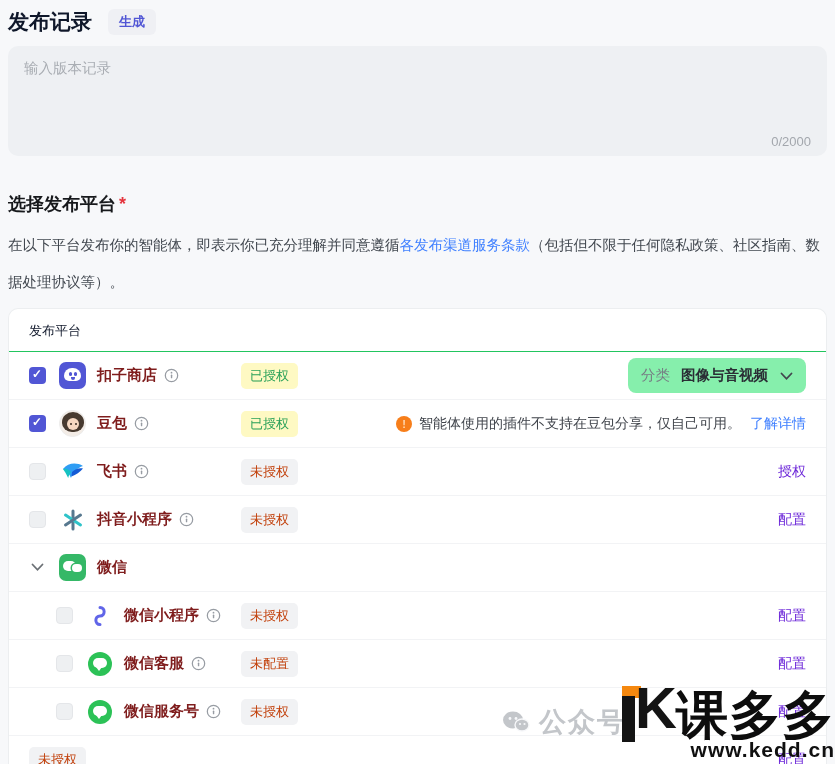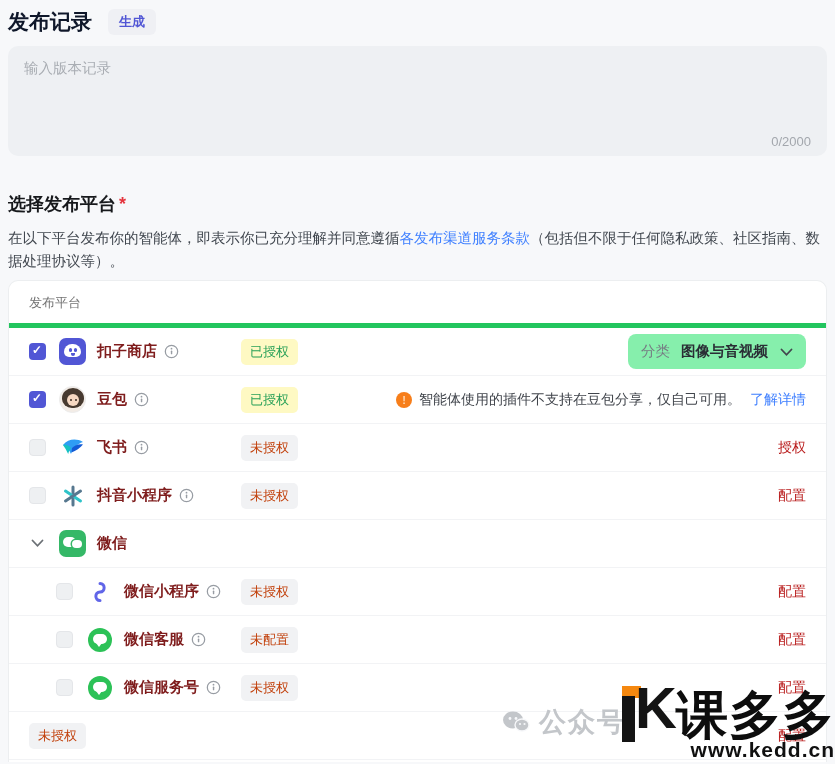--- a/index.html
+++ b/index.html
@@ -31,32 +31,32 @@
   .notes-input::placeholder { color:#a9adb3; }
   .notes-counter {
     position:absolute; right:16px; bottom:7px;
     font-size:13px; color:#a3a7ad;
   }
 
   
   .sec-head { margin-top:36px; font-size:18px; font-weight:bold; color:#17191c; }
   .req { color:#e5353e; margin-left:3px; font-weight:bold; }
   .sec-desc {
-    margin-top:11px; font-size:14.5px; line-height:23px; color:#41474f;
+    margin-top:11px; font-size:14.5px; line-height:37px; color:#41474f;
   }
   .sec-desc a { color:#4080ff; text-decoration:none; cursor:pointer; }
 
   
   .card {
     margin-top:7px; background:#ffffff; border:1px solid #eceef0;
     border-bottom:none; border-radius:10px 10px 0 0; height:482px; overflow:hidden;
   }
   .card-header {
-    padding:13px 20px 11px 20px; font-size:13px; color:#737373;
-    border-bottom:5px solid #22c55e;
+    padding:13px 20px 11px 20px; font-size:13px; color:#0f172a;
+    border-bottom:1px solid #22c55e;
   }
   .row {
     height:48px; display:flex; align-items:center;
     padding:0 20px; border-bottom:1px solid #f2f3f5;
   }
   .row-main { flex:0 0 212px; display:flex; align-items:center; min-width:0; }
   .row-main.sub { padding-left:27px; }
   .cbx {
     width:17px; height:17px; border-radius:4px; flex:none;
     margin-right:13px; cursor:pointer; position:relative;
@@ -69,21 +69,21 @@
   .cbx.unchecked { background:#eef0f2; border:1px solid #e4e6e9; }
   .picon { width:27px; height:27px; flex:none; margin-right:11px; display:flex; align-items:center; justify-content:center; }
   .pname { font-size:15px; font-weight:bold; color:#7f1d1d; white-space:nowrap; }
   .info-i { margin-left:7px; flex:none; cursor:pointer; display:flex; }
   .badge {
     font-size:13px; padding:4px 9px; border-radius:5px; white-space:nowrap;
   }
   .badge.success { background:#fef9c3; color:#2aa159; }
   .badge.neutral { background:#f1f2f4; color:#c2410c; }
   .row-right { margin-left:auto; display:flex; align-items:center; }
-  .action-link { font-size:14px; color:#b91c1c; cursor:pointer; text-decoration:none; }
+  .action-link { font-size:14px; color:#6d28d9; cursor:pointer; text-decoration:none; }
 
   
   .cat-dd {
     display:flex; align-items:center; background:#86efac; border-radius:8px;
     padding:8px 13px; cursor:pointer;
   }
   .cat-label { font-size:14.5px; color:#767b83; margin-right:11px; }
   .cat-value { font-size:14.5px; color:#2a2e35; font-weight:600; margin-right:12px; }
 
   

